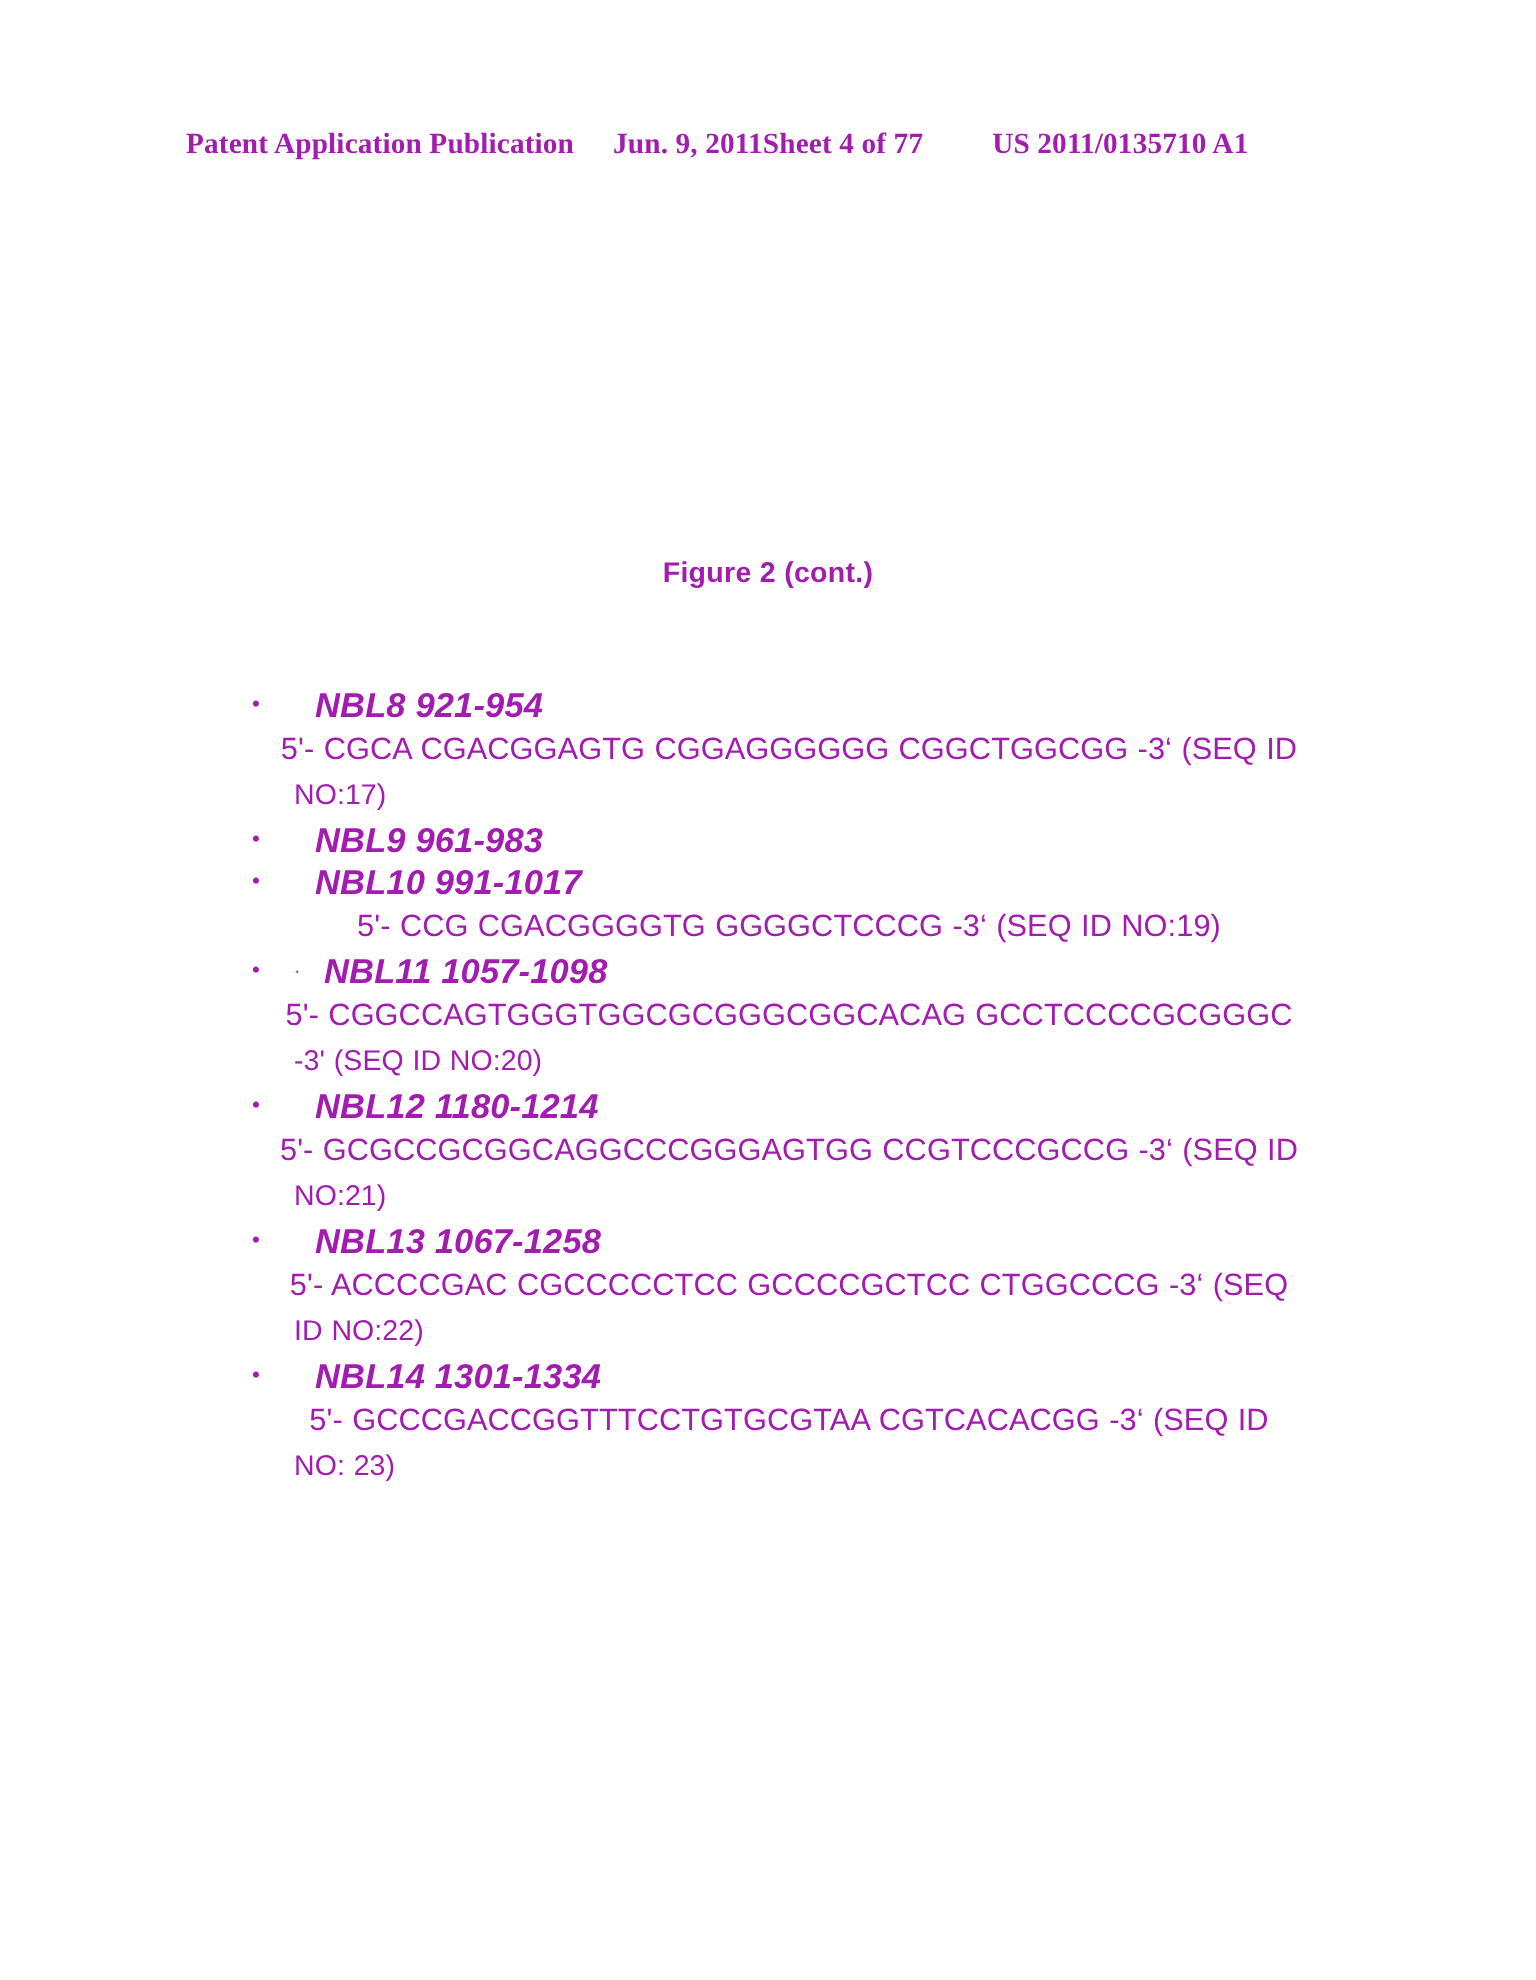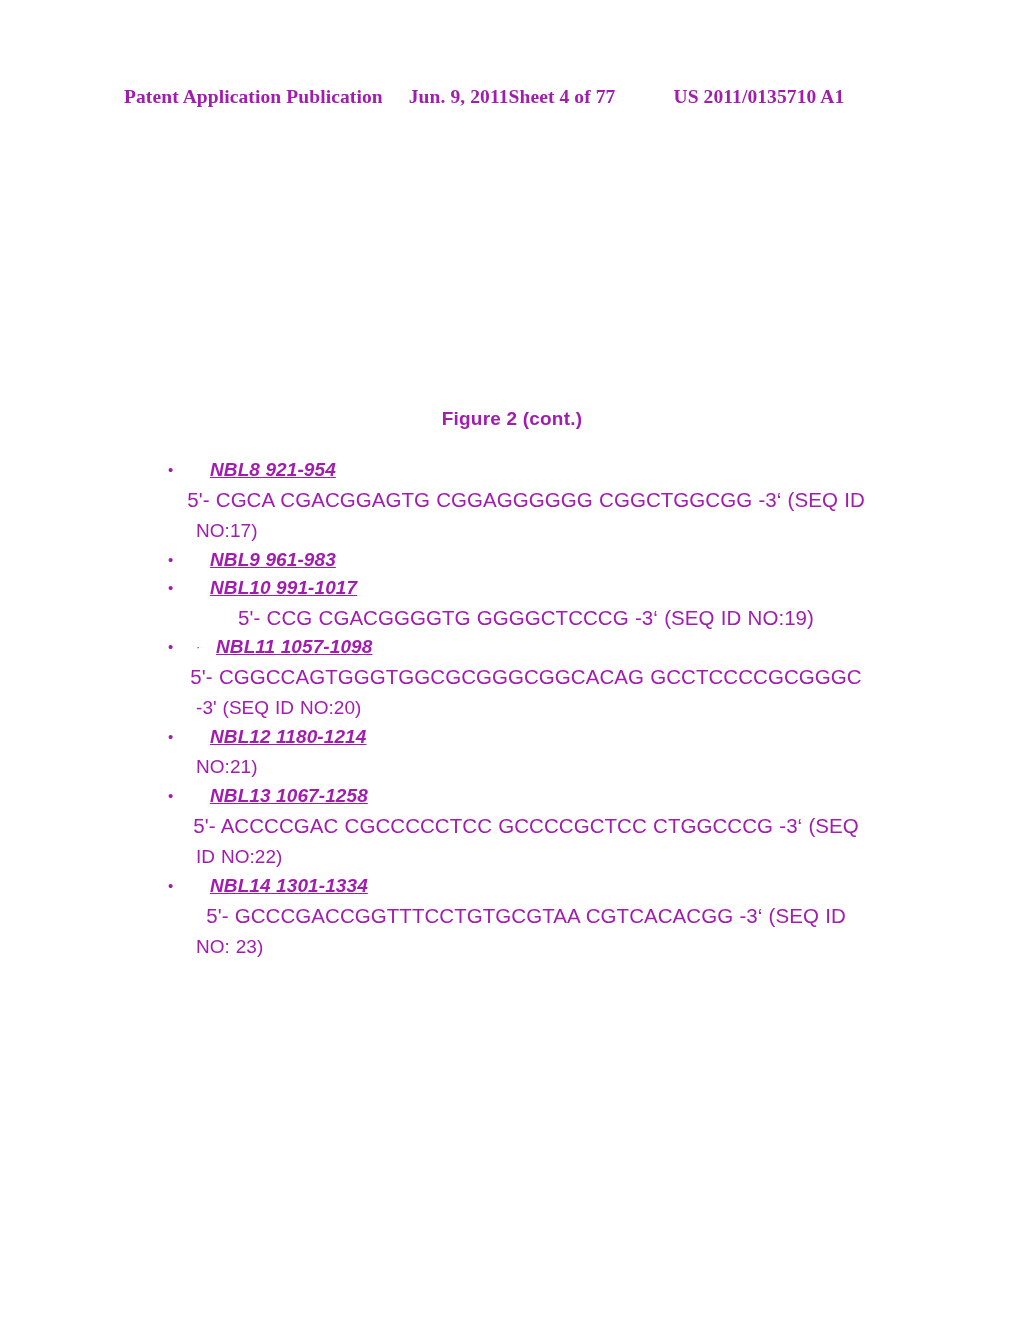--- a/index.html
+++ b/index.html
@@ -39,35 +39,34 @@
   .pat-header .h-date {
     display: inline-block;
     margin-left: 26px;
   }
   .pat-header .h-sheet {
     display: inline-block;
     margin-left: 0;
   }
   .pat-header .h-docnum {
     display: inline-block;
-    margin-left: 58px;
+    margin-left: 46px;
   }
 
   
   .fig-title {
     position: absolute;
     top: 372px;
     left: 0;
     width: 1024px;
     text-align: center;
     font-family: "Liberation Sans", sans-serif;
     font-weight: bold;
     font-size: 19px;
     letter-spacing: 0.2px;
-    margin-top: 36px;
   }
 
   
   .seq-list {
     position: absolute;
     top: 456px;
     left: 166px;
     width: 720px;
   }
 
@@ -99,22 +98,21 @@
     top: 0;
     line-height: 28px;
     font-size: 13px;
   }
   .seq-label-row.has-stray {
     padding-left: 50px;
   }
   .seq-label {
     font-weight: bold;
     font-style: italic;
-    text-decoration: underline;
-    font-size: 19px;
+    font-size: 23px;
     letter-spacing: 0.1px;
     white-space: nowrap;
   }
   .seq-line2 {
     display: block;
     font-size: 19px;
     line-height: 31px;
     padding-left: 30px;
     letter-spacing: 0.05px;
     word-spacing: 0.5px;
@@ -178,20 +176,21 @@
       </div>
       <div class="seq-line1">5'- CGGCCAGTGGGTGGCGCGGGCGGCACAG GCCTCCCCGCGGGC</div>
       <div class="seq-line2">-3' (SEQ ID NO:20)</div>
     </div>
 
     <div class="seq-entry">
       <div class="seq-label-row">
         <span class="bullet">•</span>
         <span class="seq-label">NBL12 1180-1214</span>
       </div>
+      <div class="seq-line1">5'- GCGCCGCGGCAGGCCCGGGAGTGG CCGTCCCGCCG -3‘ (SEQ ID</div>
       <div class="seq-line2">NO:21)</div>
     </div>
 
     <div class="seq-entry">
       <div class="seq-label-row">
         <span class="bullet">•</span>
         <span class="seq-label">NBL13 1067-1258</span>
       </div>
       <div class="seq-line1">5'- ACCCCGAC CGCCCCCTCC GCCCCGCTCC CTGGCCCG -3‘ (SEQ</div>
       <div class="seq-line2">ID NO:22)</div>

